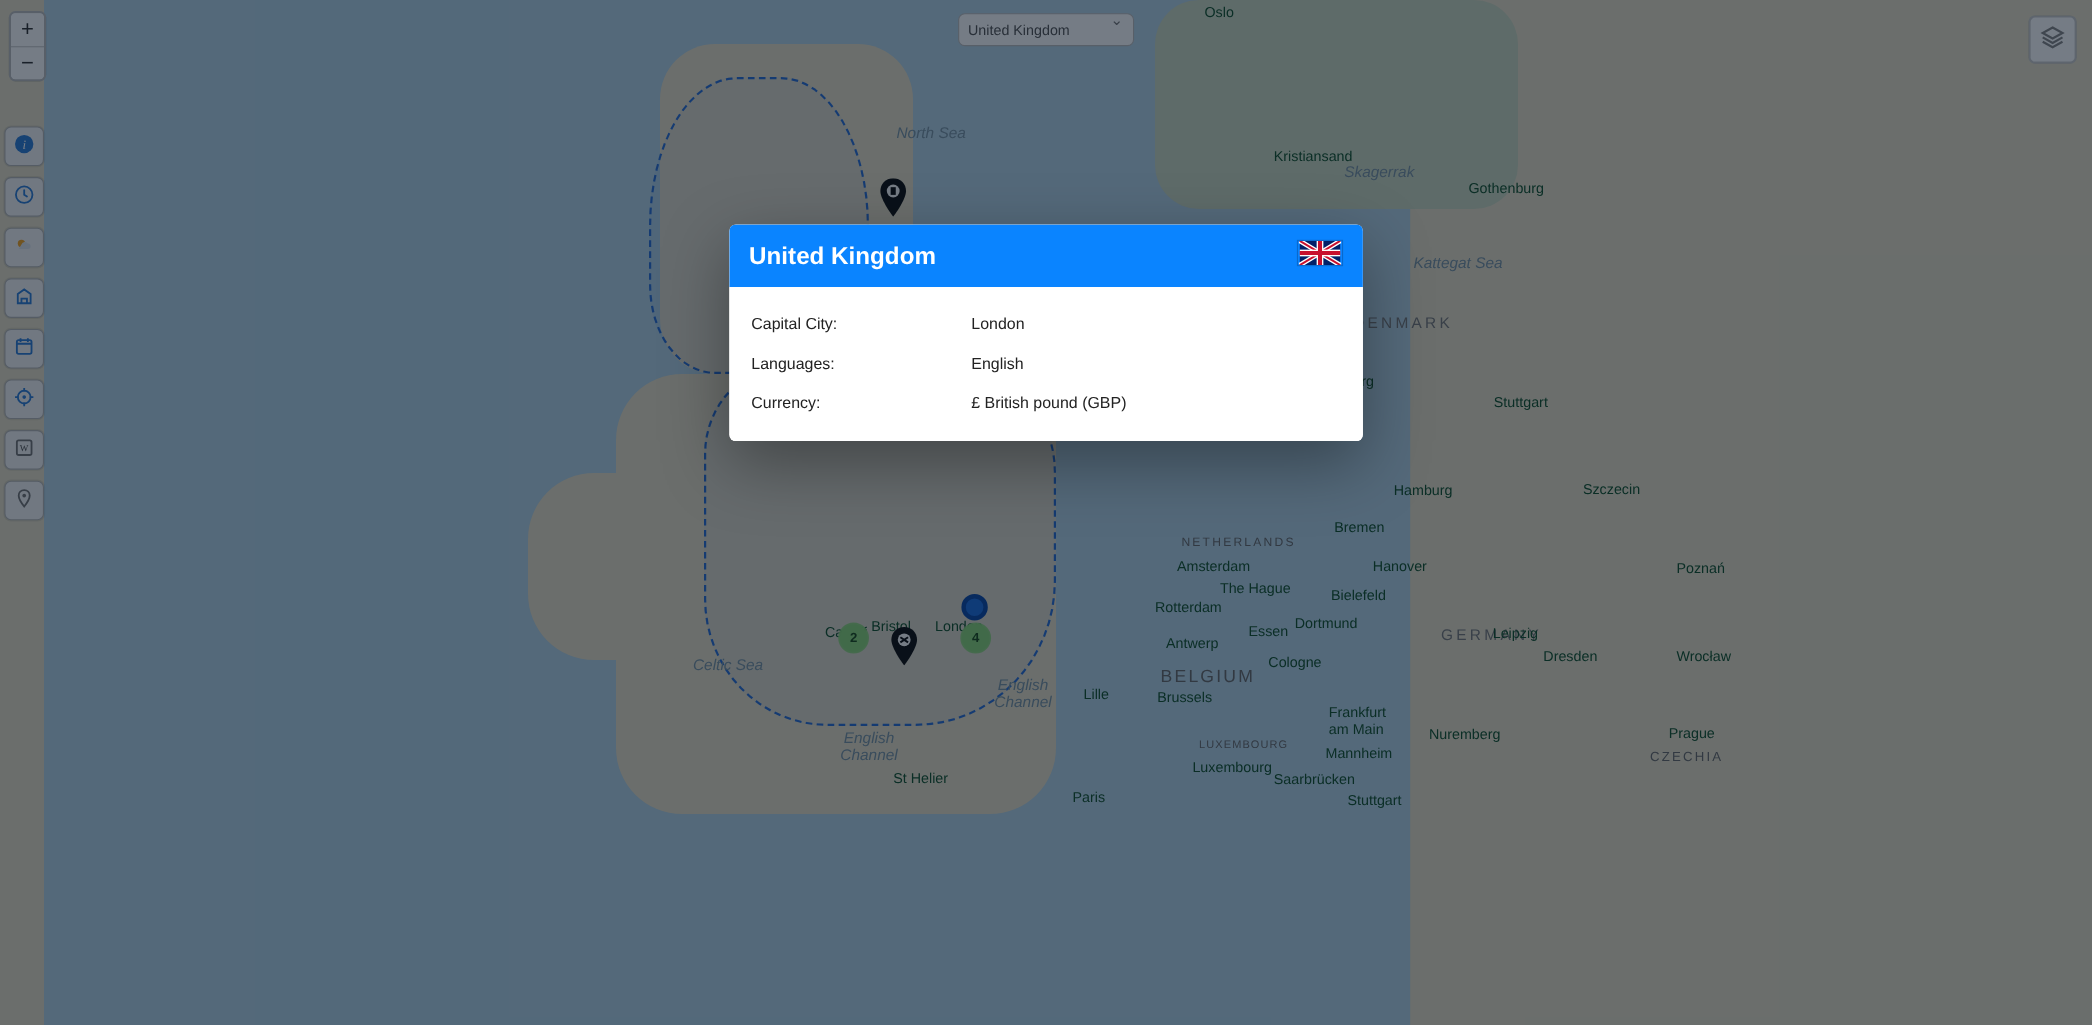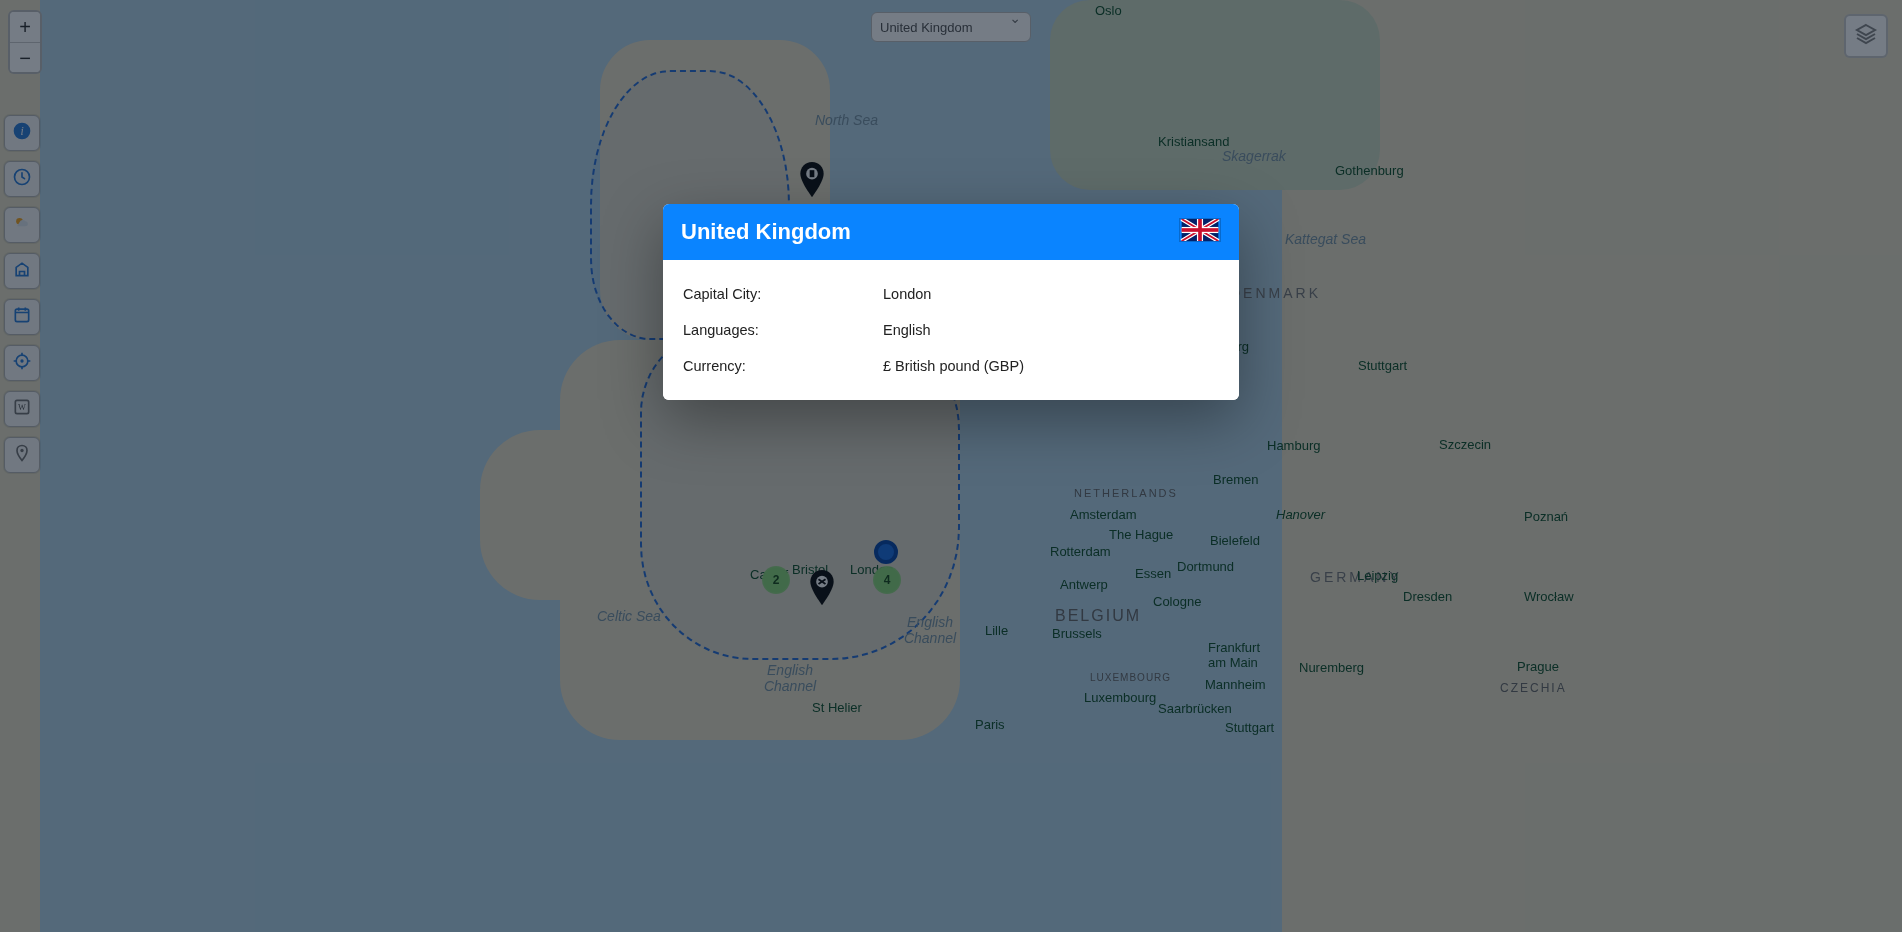--- a/index.html
+++ b/index.html
@@ -69,41 +69,41 @@
   <div class="land" style="right:0;top:0;width:620px;height:100%;"></div>
   <div class="land" style="left:560px;top:340px;width:400px;height:400px;border-radius:60px;"></div>
   <div class="land" style="left:600px;top:40px;width:230px;height:300px;border-radius:50px;"></div>
   <div class="land" style="left:480px;top:430px;width:180px;height:170px;border-radius:60px;"></div>
   <div class="land" style="left:1050px;top:0;width:330px;height:190px;background:#cdd9c1;border-radius:40px;"></div>
 
   <div class="outline" style="left:590px;top:70px;width:200px;height:270px;border-radius:40% 40% 30% 30%/50% 50% 30% 30%;"></div>
   <div class="outline" style="left:640px;top:330px;width:320px;height:330px;border-radius:25% 30% 40% 35%;"></div>
 
   <span class="map-label sea-lbl" style="left:815px;top:112px;">North Sea</span>
-  <span class="map-label sea-lbl" style="left:597px;top:596px;margin-top:12px;">Celtic Sea</span>
+  <span class="map-label sea-lbl" style="left:630px;top:596px;">Celtic Sea</span>
   <span class="map-label sea-lbl" style="left:900px;top:614px;width:60px;white-space:normal;text-align:center;">English Channel</span>
   <span class="map-label sea-lbl" style="left:760px;top:662px;width:60px;white-space:normal;text-align:center;">English Channel</span>
 
   <span class="map-label big" style="left:1230px;top:285px;">DENMARK</span>
   <span class="map-label big" style="left:1310px;top:569px;">GERMANY</span>
   <span class="map-label" style="left:1074px;top:487px;font-size:11px;letter-spacing:2px;">NETHERLANDS</span>
   <span class="map-label" style="left:1055px;top:607px;font-size:16px;letter-spacing:2px;">BELGIUM</span>
   <span class="map-label" style="left:1090px;top:672px;font-size:10px;letter-spacing:1px;">LUXEMBOURG</span>
   <span class="map-label" style="left:1500px;top:681px;font-size:12px;letter-spacing:2px;">CZECHIA</span>
 
   <span class="map-label city" style="left:1095px;top:3px;">Oslo</span>
   <span class="map-label city" style="left:1158px;top:134px;">Kristiansand</span>
   <span class="map-label sea-lbl" style="left:1222px;top:148px;">Skagerrak</span>
   <span class="map-label city" style="left:1335px;top:163px;">Gothenburg</span>
   <span class="map-label sea-lbl" style="left:1285px;top:231px;">Kattegat Sea</span>
   <span class="map-label city" style="left:1358px;top:358px;">Stuttgart</span>
   <span class="map-label city" style="left:1205px;top:339px;">Esbjerg</span>
   <span class="map-label city" style="left:1267px;top:438px;">Hamburg</span>
   <span class="map-label city" style="left:1213px;top:472px;">Bremen</span>
-  <span class="map-label city" style="left:1276px;top:507px;font-style:italic;">Hanover</span>
+  <span class="map-label city" style="left:1248px;top:507px;">Hanover</span>
   <span class="map-label city" style="left:1439px;top:437px;">Szczecin</span>
   <span class="map-label city" style="left:1524px;top:509px;">Poznań</span>
   <span class="map-label city" style="left:1210px;top:533px;">Bielefeld</span>
   <span class="map-label city" style="left:1177px;top:559px;">Dortmund</span>
   <span class="map-label city" style="left:1135px;top:566px;">Essen</span>
   <span class="map-label city" style="left:1153px;top:594px;">Cologne</span>
   <span class="map-label city" style="left:1357px;top:568px;">Leipzig</span>
   <span class="map-label city" style="left:1403px;top:589px;">Dresden</span>
   <span class="map-label city" style="left:1524px;top:589px;">Wrocław</span>
   <span class="map-label city" style="left:1517px;top:659px;text-align:right;">Prague</span>

